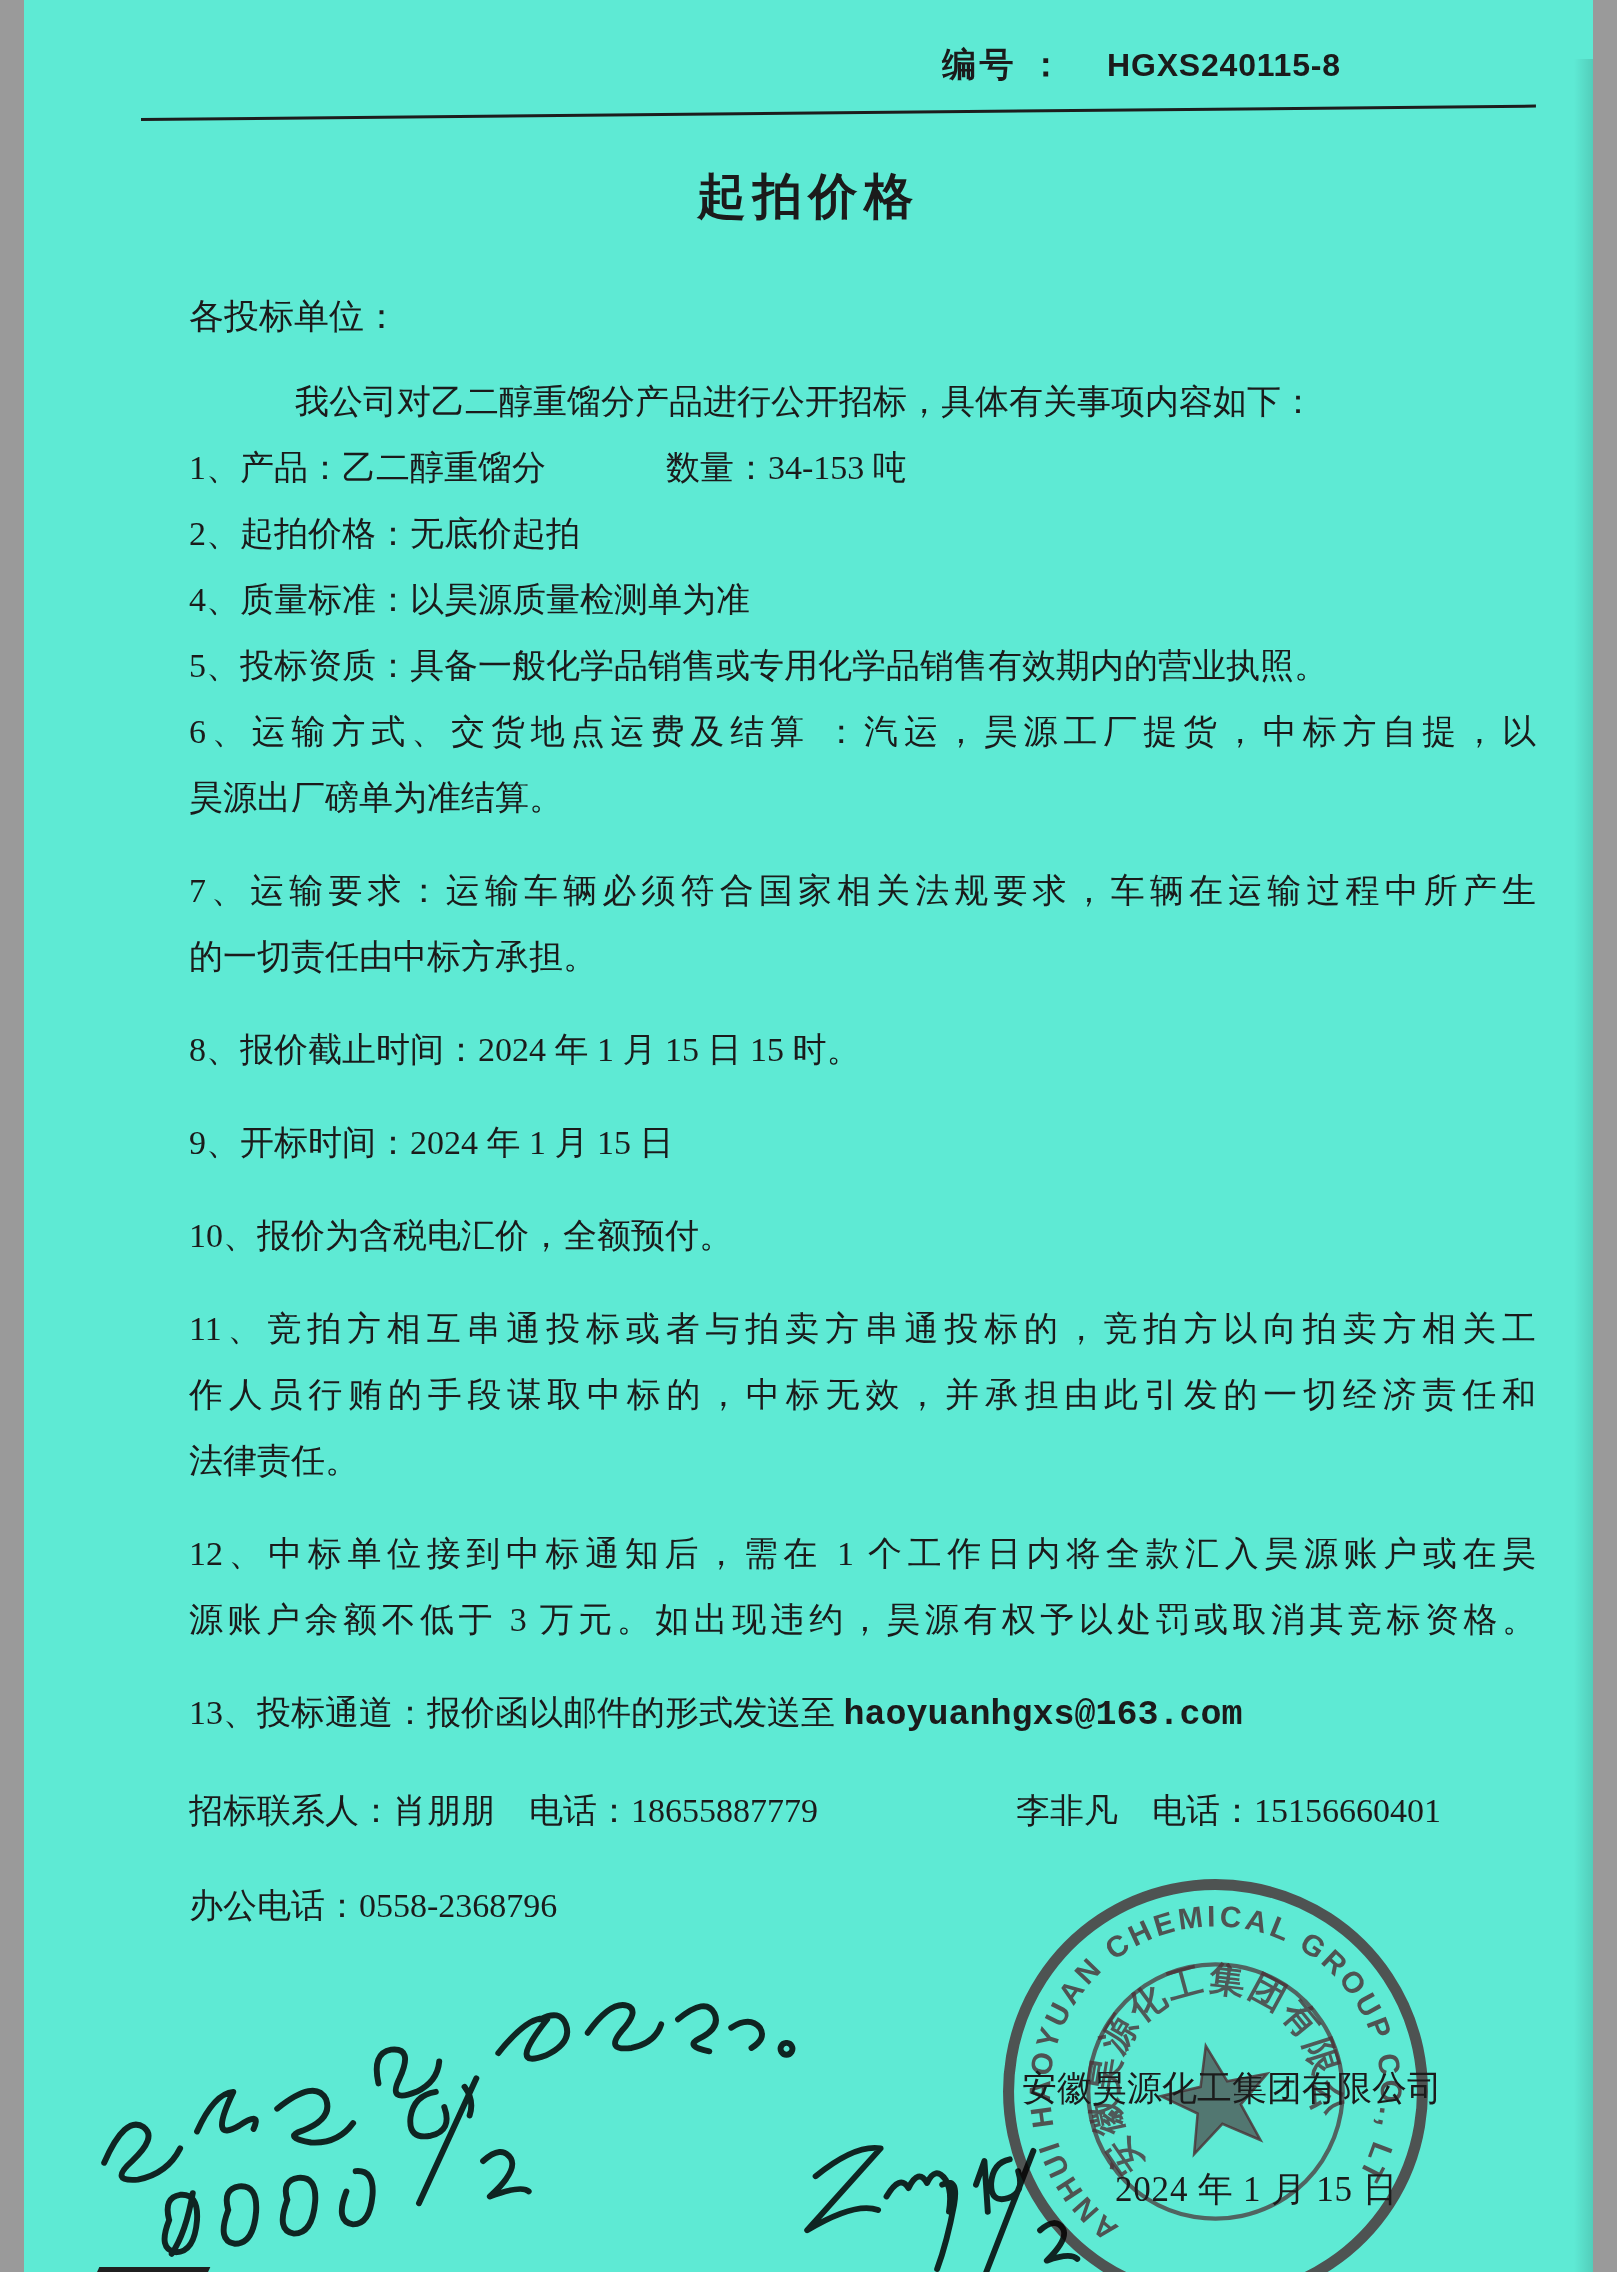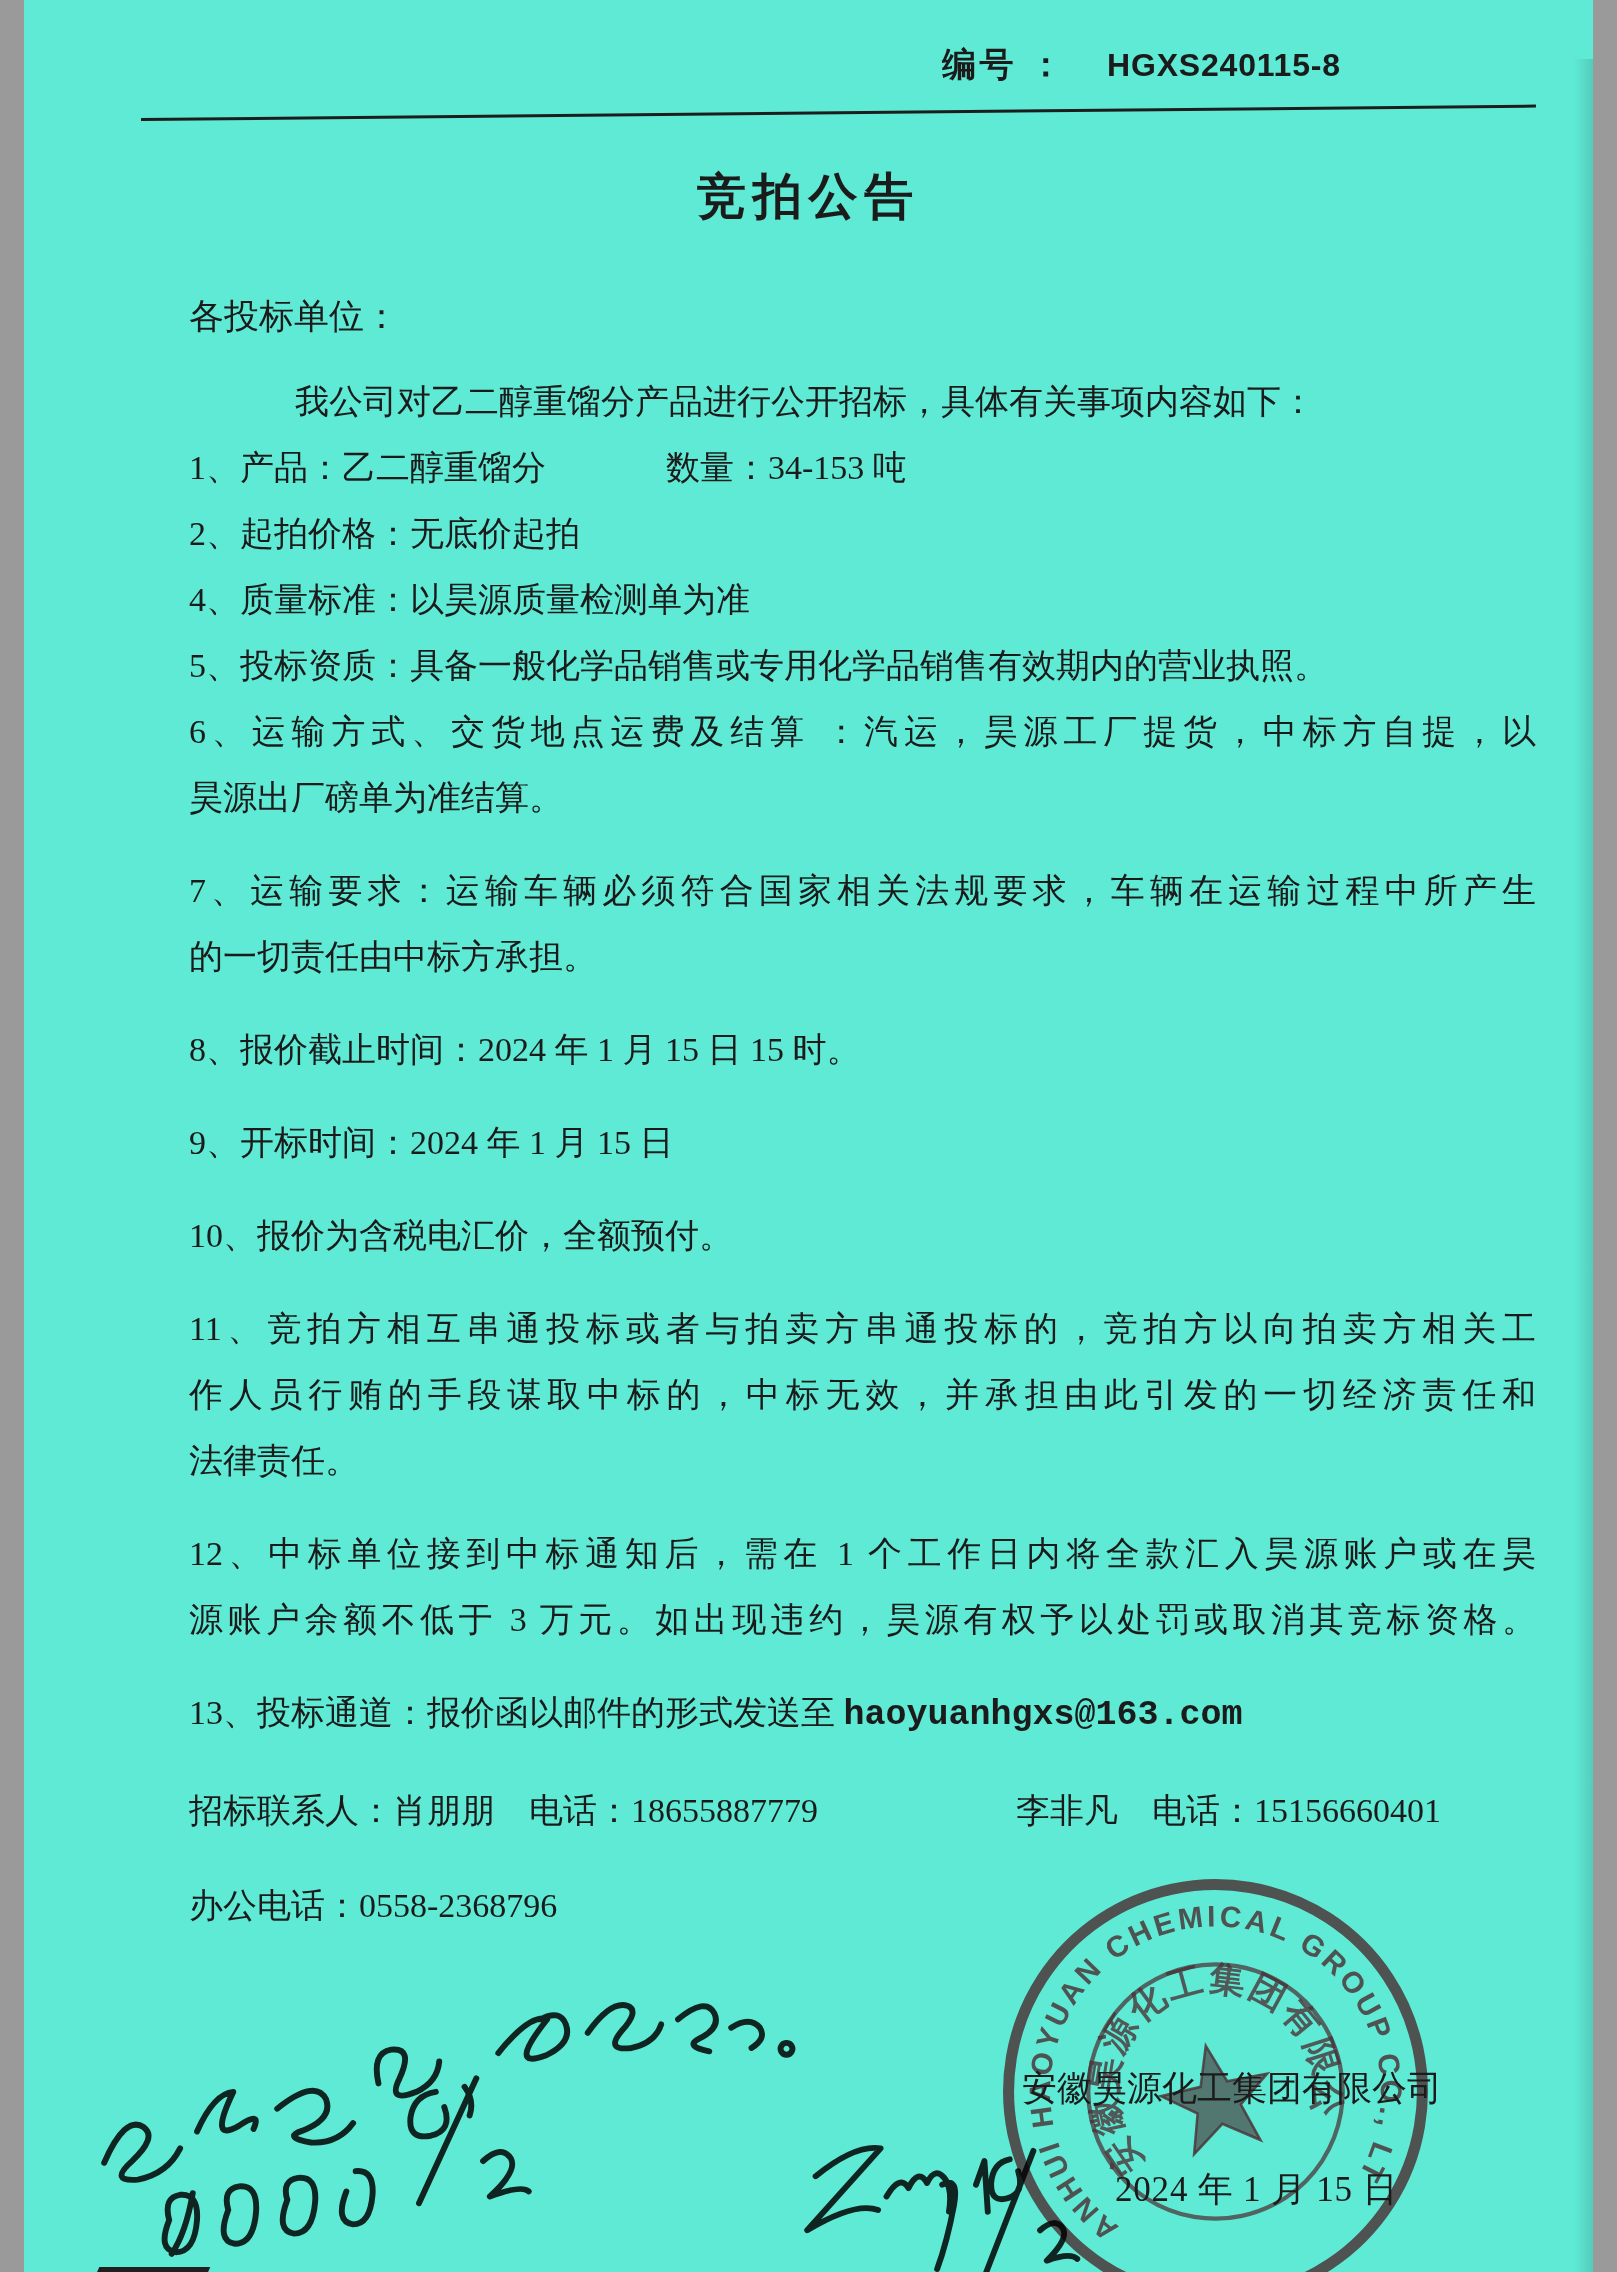--- a/index.html
+++ b/index.html
@@ -72,21 +72,21 @@
 <body>
 
 <div class="page">
 
   <div class="doc-no">
     <span class="lbl">编号 ：</span>
     <span class="num">HGXS240115-8</span>
   </div>
   <div class="head-rule"></div>
 
-  <div class="title">竞拍公告</div>
+  <div class="title">起拍价格</div>
 
   <div class="doc-body">
     <p class="salutation">各投标单位：</p>
     <p class="intro">我公司对乙二醇重馏分产品进行公开招标，具体有关事项内容如下：</p>
 
     <p class="line1">
       <span>1、产品：乙二醇重馏分</span>
       <span class="qty">数量：34-153 吨</span>
     </p>
 

